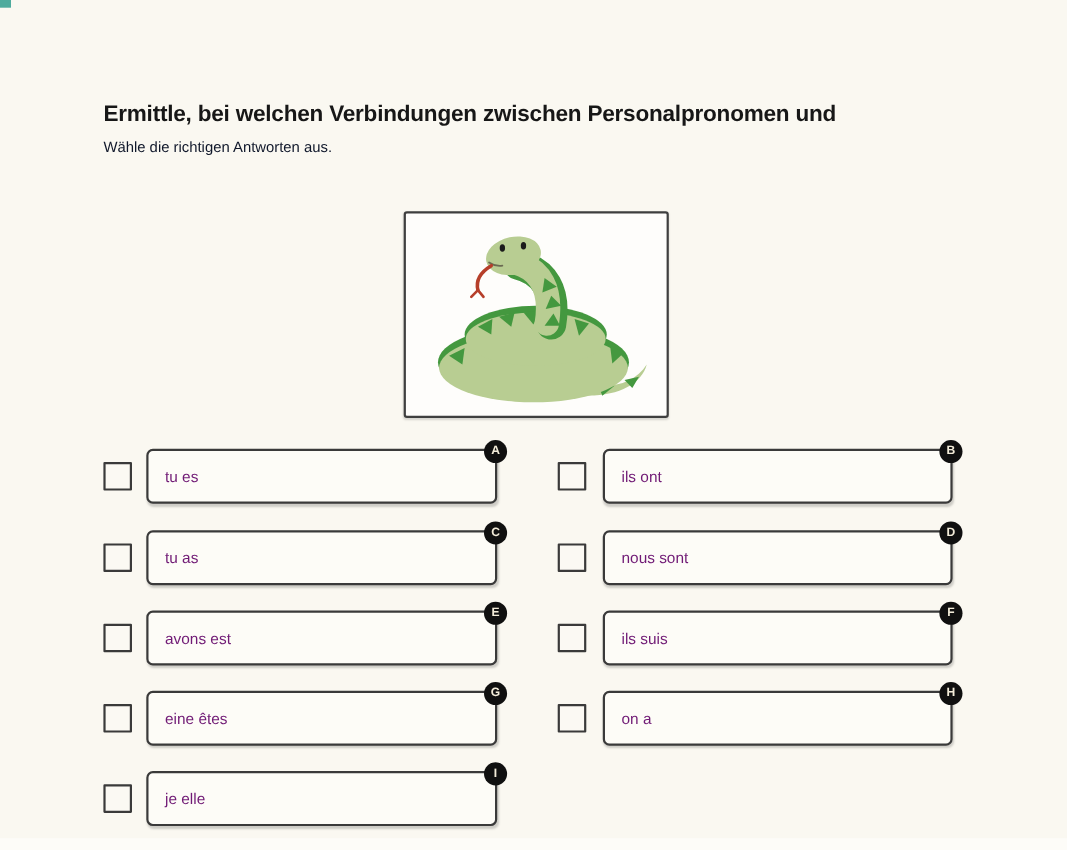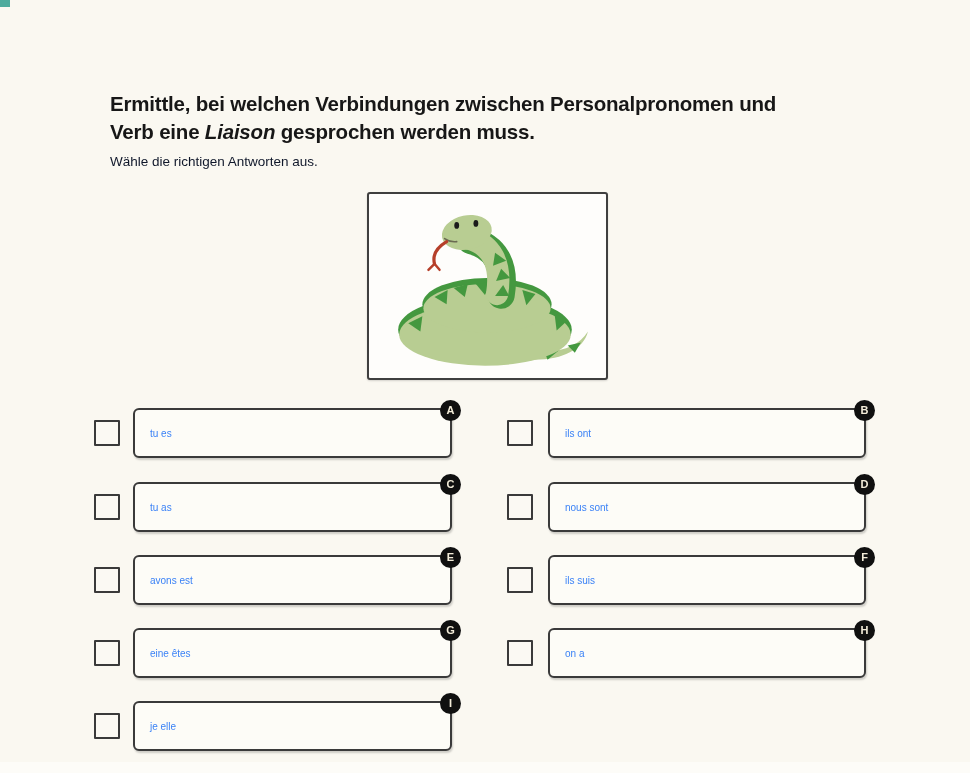--- a/index.html
+++ b/index.html
@@ -17,21 +17,21 @@
   }
   .corner-accent {
     position: absolute;
     left: 0; top: 0;
     width: 10px; height: 7px;
     background: #2f9d8e;
     opacity: .85;
   }
   .task-header {
     position: absolute;
-    left: 110px; top: 90px;
+    left: 94px; top: 90px;
     width: 810px;
   }
   .task-title {
     font-size: 20.5px;
     font-weight: 700;
     line-height: 28px;
     color: #171717;
     letter-spacing: -0.2px;
   }
   .task-title .t-line { display: block; }
@@ -84,22 +84,22 @@
     border: 2px solid #3a3a3a;
     border-radius: 6px;
     display: flex;
     align-items: center;
     padding-left: 15px;
     box-shadow: 1px 2px 2px rgba(0,0,0,.18);
     cursor: pointer;
   }
   .colR .answer-box { width: 318px; }
   .answer-label {
-    font-size: 10px;
-    color: #3b82f6;
+    font-size: 14px;
+    color: #701a75;
   }
   .badge {
     position: absolute;
     top: -10px; right: -11px;
     width: 21px; height: 21px;
     border-radius: 50%;
     background: #101010;
     color: #f3ecd9;
     font-size: 11px;
     font-weight: 700;
@@ -118,21 +118,20 @@
 </head>
 <body>
 
 <div class="canvas">
 
   <div class="corner-accent"></div>
 
   <header class="task-header">
     <h1 class="task-title">
       <span class="t-line">Ermittle, bei welchen Verbindungen zwischen Personalpronomen und</span>
-      <span class="t-line"><span>Verb eine </span><em>Liaison</em><span> gesprochen werden muss.</span></span>
     </h1>
     <p class="task-subtitle">Wähle die richtigen Antworten aus.</p>
   </header>
 
   <figure class="image-card">
     <svg width="212" height="172" viewBox="0 0 210 170" aria-hidden="true">
 
       <path d="M 118 138 C 158 156 190 152 204 130 C 198 154 160 166 114 152 Z" fill="#b8cd92"></path>
       <path d="M 160 148 l 15 1 l -11 9 z" fill="#44983f"></path>
       <path d="M 184 144 l 13 -3 l -6 10 z" fill="#44983f"></path>

